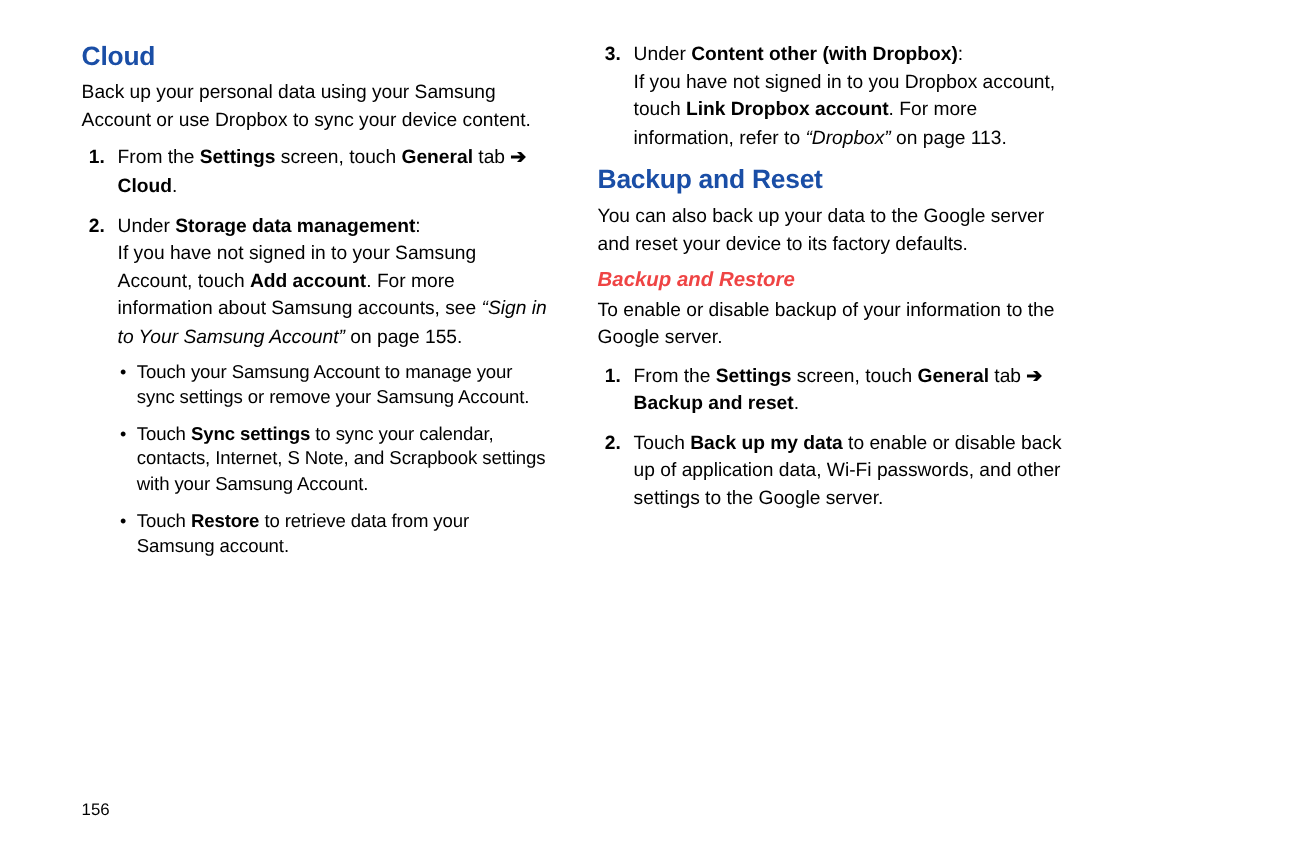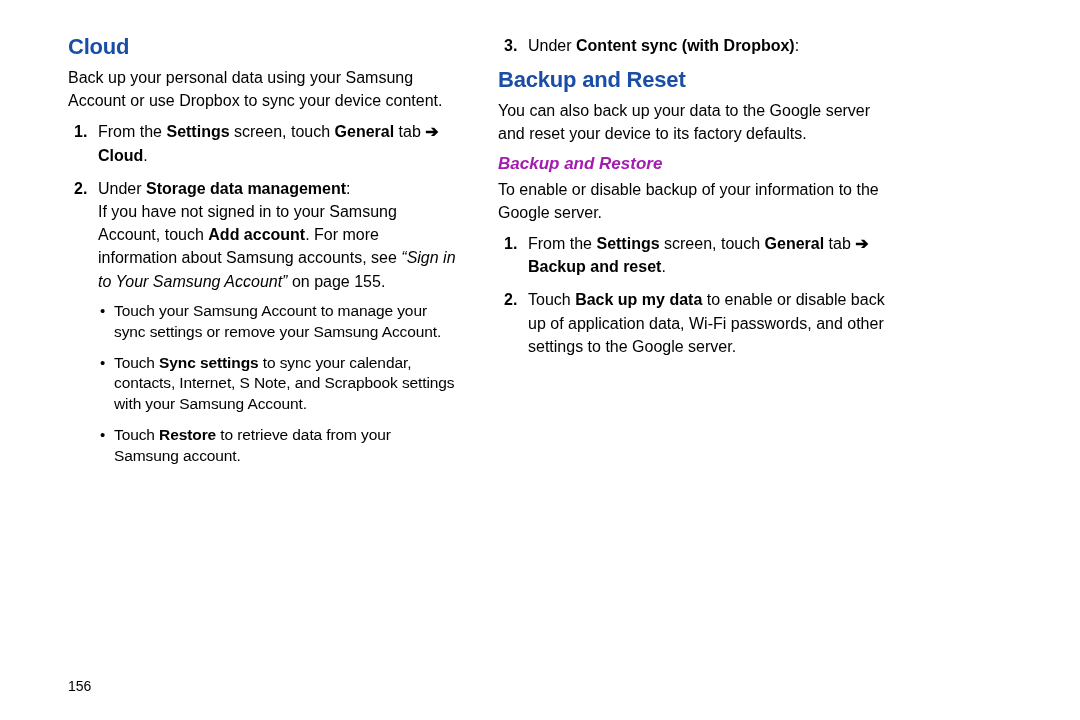--- a/index.html
+++ b/index.html
@@ -33,21 +33,21 @@
     font-size: 22px;
     color: #1a4ea6;
     margin: 0 0 6px 0;
     letter-spacing: -0.2px;
   }
   h3.subsection {
     font-family: Arial, Helvetica, sans-serif;
     font-weight: 700;
     font-style: italic;
     font-size: 17px;
-    color: #a21caf;
+    color: #ef4444;
     margin: 6px 0 4px 0;
   }
   p.body, .body {
     font-size: 16px;
     line-height: 1.45;
     margin: 0 0 8px 0;
     font-family: Arial, Helvetica, sans-serif;
   }
   ol.steps {
     list-style: none;
@@ -95,21 +95,21 @@
     left: 2px;
     top: 0;
     font-size: 15px;
   }
   .b { font-weight: 700; }
   .i { font-style: italic; }
   .arrow { font-family: Arial, sans-serif; font-weight: 700; }
   .pagenum {
     position: absolute;
     left: 68px;
-    bottom: 26px;
+    bottom: 38px;
     font-size: 14px;
   }
 </style>
 </head>
 <body>
 
 <div class="page">
   <div class="columns">
 
     <div class="col">
@@ -134,21 +134,24 @@
               <span>Touch </span><span class="b">Restore</span><span> to retrieve data from your Samsung account.</span>
             </li>
           </ul>
         </li>
       </ol>
     </div>
 
     <div class="col">
       <ol class="steps" style="counter-reset: step 2;">
         <li>
-          <span>Under </span><span class="b">Content sync (with Dropbox)</span><span>:</span>
+          <span>Under </span><span class="b">Content other (with Dropbox)</span><span>:</span>
+          <p class="body step-body">
+            <span>If you have not signed in to you Dropbox account, touch </span><span class="b">Link Dropbox account</span><span>. For more information, refer to </span><span class="i">“Dropbox”</span><span> on page 113.</span>
+          </p>
         </li>
       </ol>
 
       <h2 class="section" style="margin-top:10px;">Backup and Reset</h2>
       <p class="body">You can also back up your data to the Google server and reset your device to its factory defaults.</p>
 
       <h3 class="subsection">Backup and Restore</h3>
       <p class="body">To enable or disable backup of your information to the Google server.</p>
 
       <ol class="steps">

